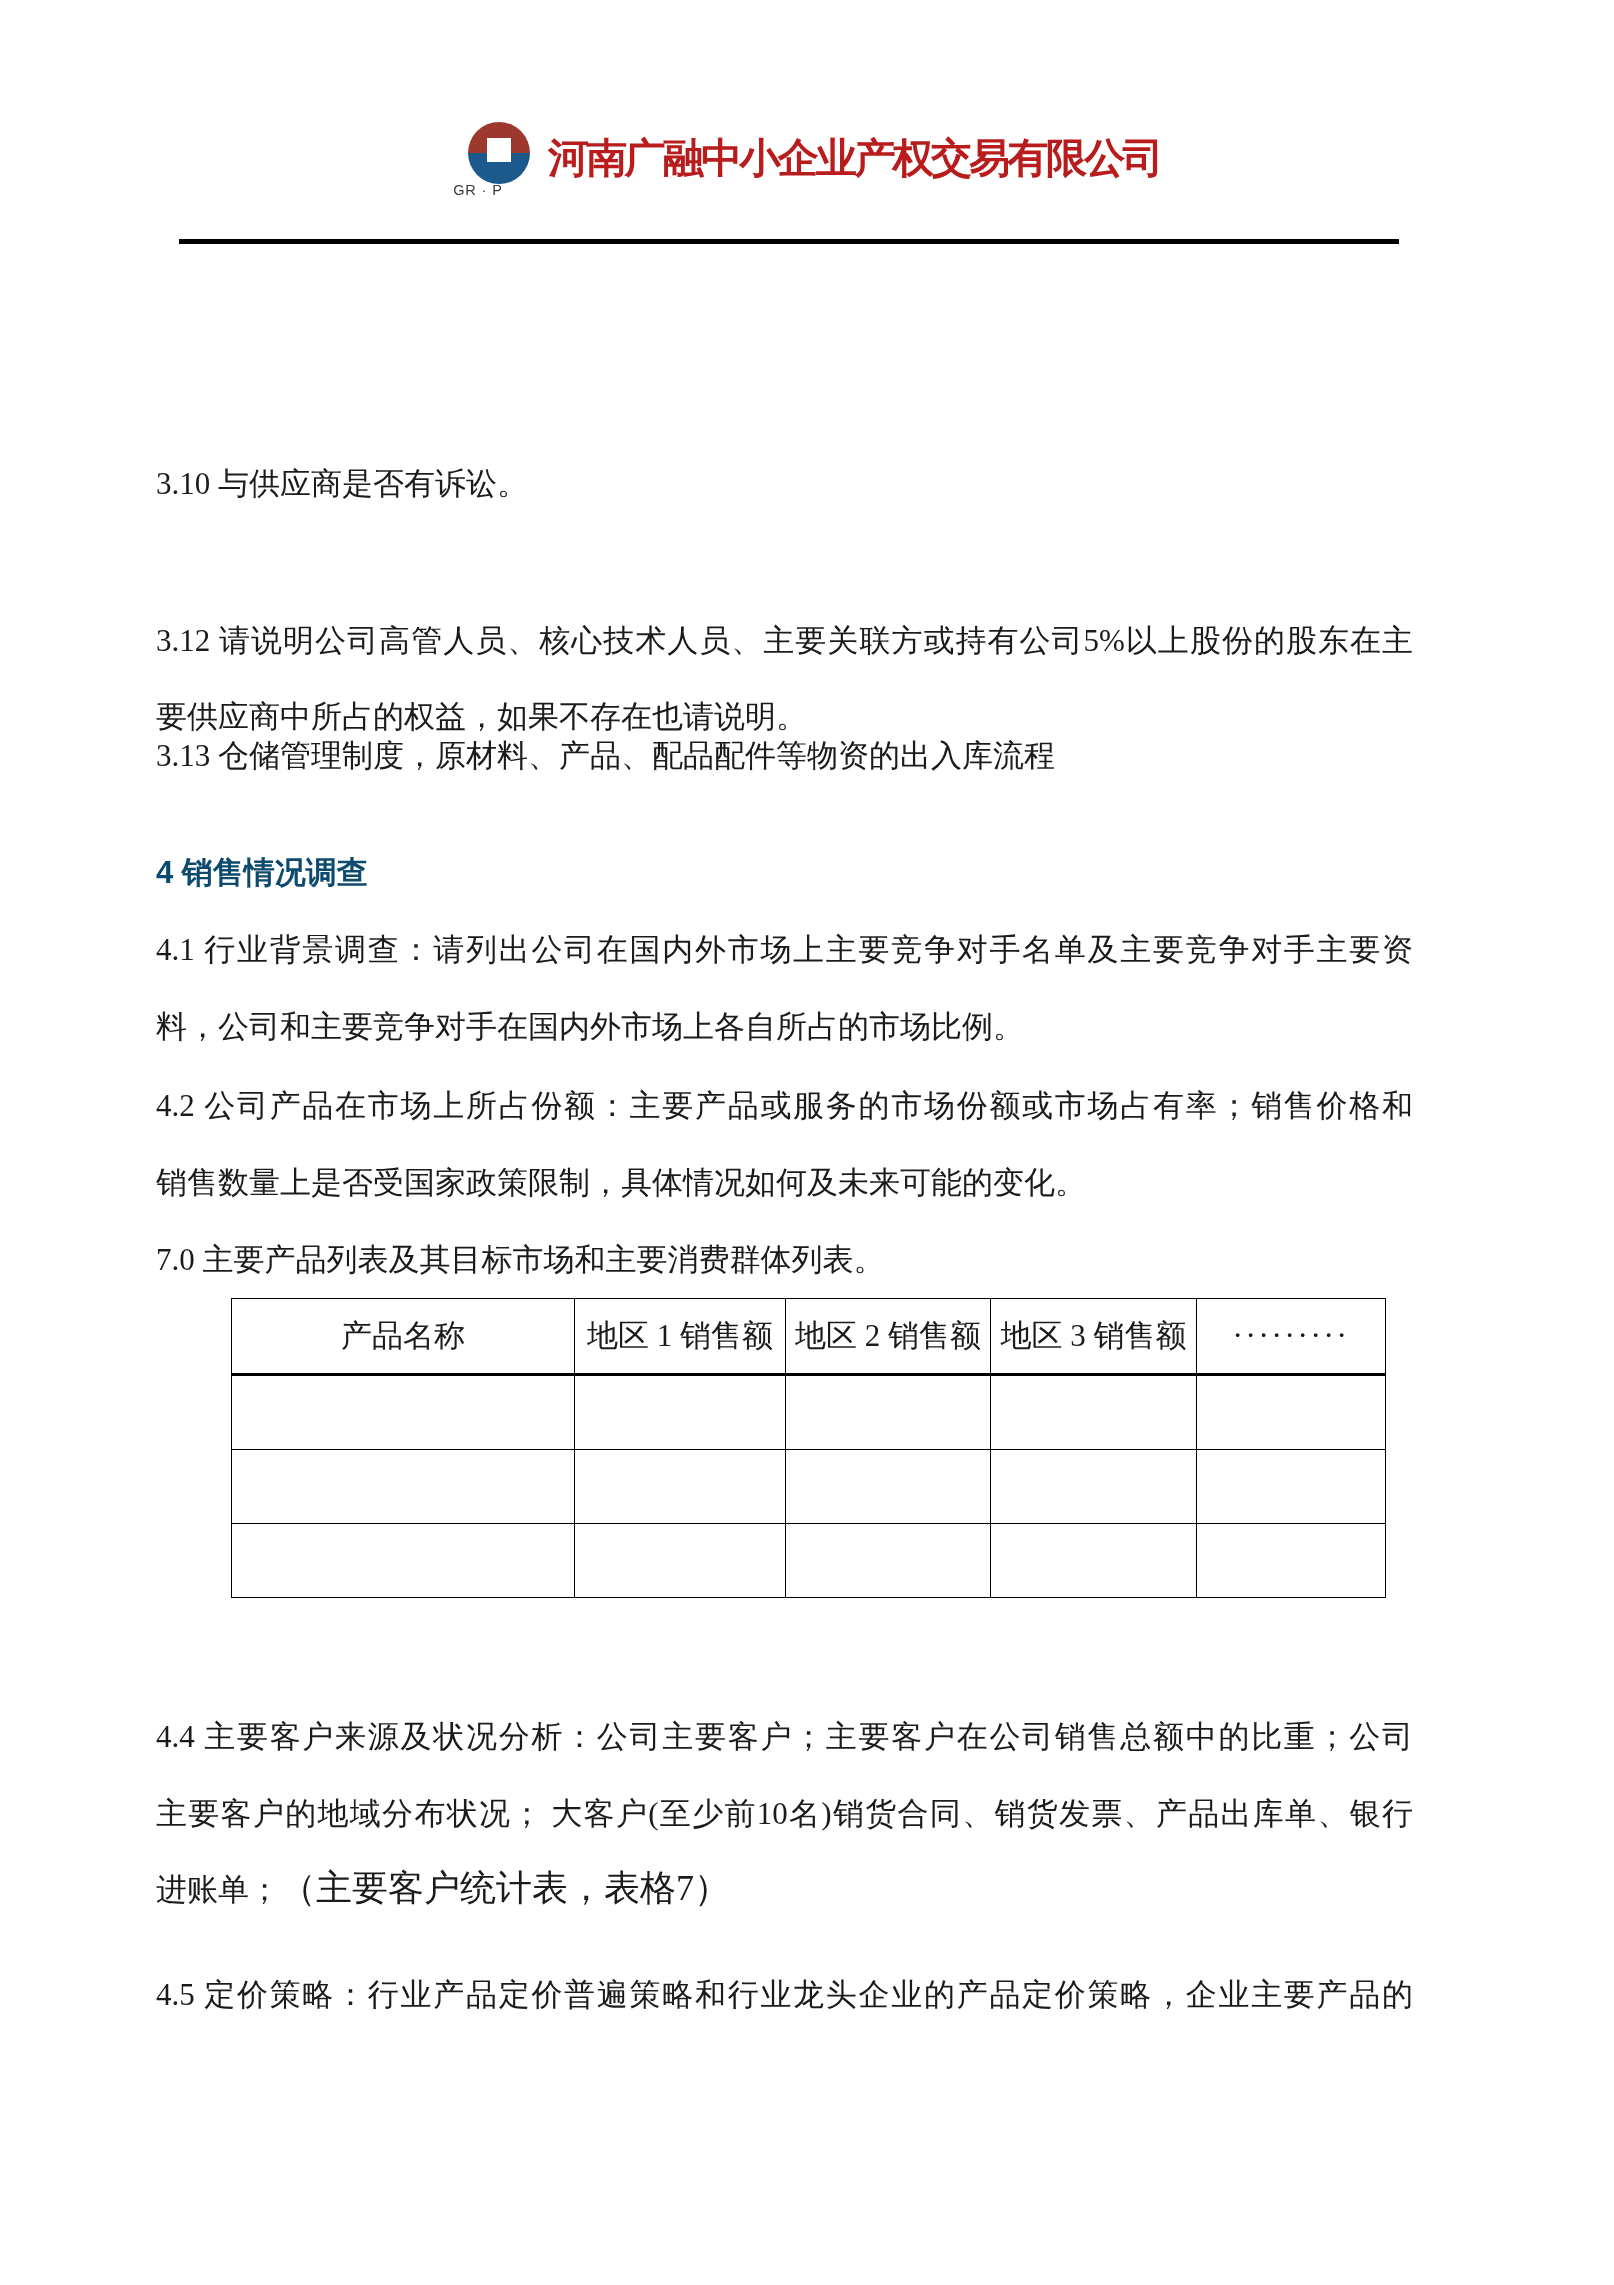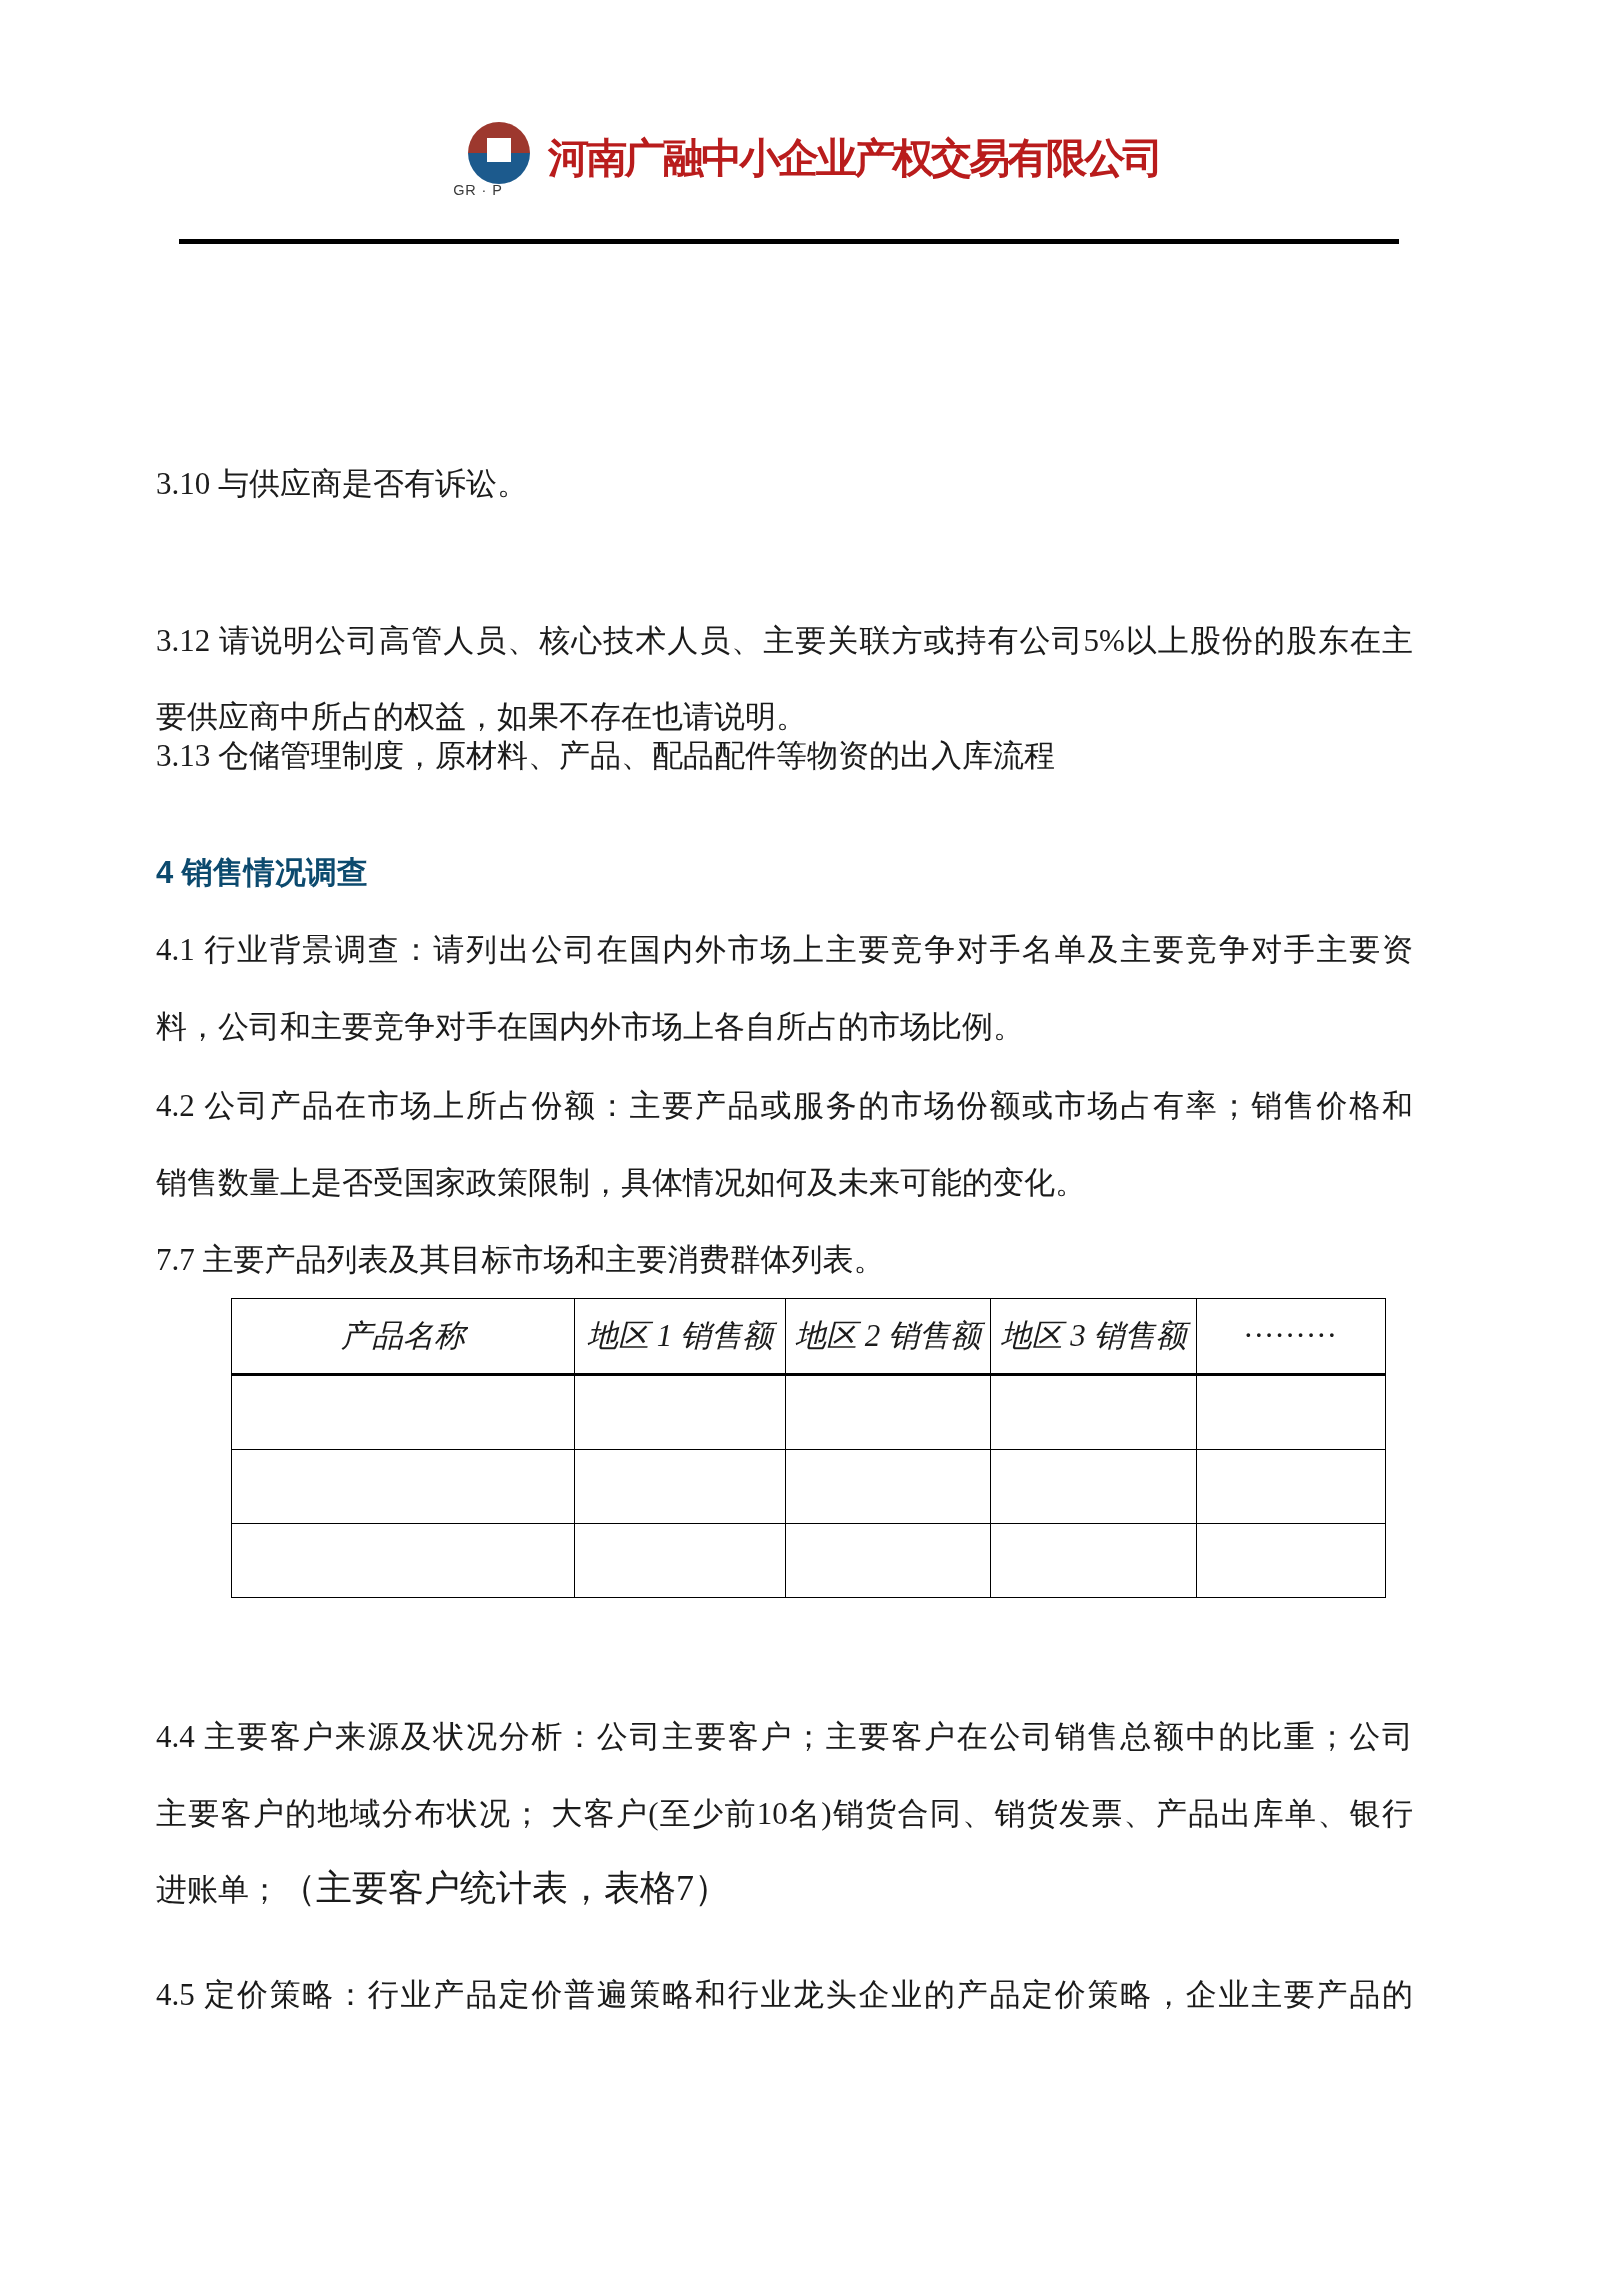--- a/index.html
+++ b/index.html
@@ -56,21 +56,20 @@
   
   table.grid{
     position:absolute;left:231px;top:1298px;
     width:1154px;border-collapse:collapse;table-layout:fixed;
   }
   table.grid td,table.grid th{
     border:1.8px solid #000;
     font-size:31px;font-weight:normal;
     text-align:center;vertical-align:middle;
     padding:0;
-    font-style:italic;
   }
   table.grid thead th{height:74px;border-bottom:3.6px solid #000;}
   table.grid tbody td{height:73px;}
   .dots{font-weight:bold;letter-spacing:2.7px;font-size:33px;}
 </style>
 </head>
 <body>
 
 <div class="page">
 
@@ -83,21 +82,21 @@
 
   <div class="line" style="top:464px">3.10 与供应商是否有诉讼。</div>
   <div class="line j" style="top:621px">3.12 请说明公司高管人员、核心技术人员、主要关联方或持有公司5%以上股份的股东在主</div>
   <div class="line" style="top:697px">要供应商中所占的权益，如果不存在也请说明。</div>
   <div class="line" style="top:736px">3.13 仓储管理制度，原材料、产品、配品配件等物资的出入库流程</div>
   <div class="line heading" style="top:853px">4 销售情况调查</div>
   <div class="line j" style="top:930px">4.1 行业背景调查：请列出公司在国内外市场上主要竞争对手名单及主要竞争对手主要资</div>
   <div class="line" style="top:1007px">料，公司和主要竞争对手在国内外市场上各自所占的市场比例。</div>
   <div class="line j" style="top:1086px">4.2 公司产品在市场上所占份额：主要产品或服务的市场份额或市场占有率；销售价格和</div>
   <div class="line" style="top:1163px">销售数量上是否受国家政策限制，具体情况如何及未来可能的变化。</div>
-  <div class="line" style="top:1240px">7.7 主要产品列表及其目标市场和主要消费群体列表。</div>
+  <div class="line" style="top:1240px">7.0 主要产品列表及其目标市场和主要消费群体列表。</div>
 
   <table class="grid">
     <colgroup>
       <col style="width:343px">
       <col style="width:211px">
       <col style="width:205px">
       <col style="width:206px">
       <col style="width:189px">
     </colgroup>
     <thead>

